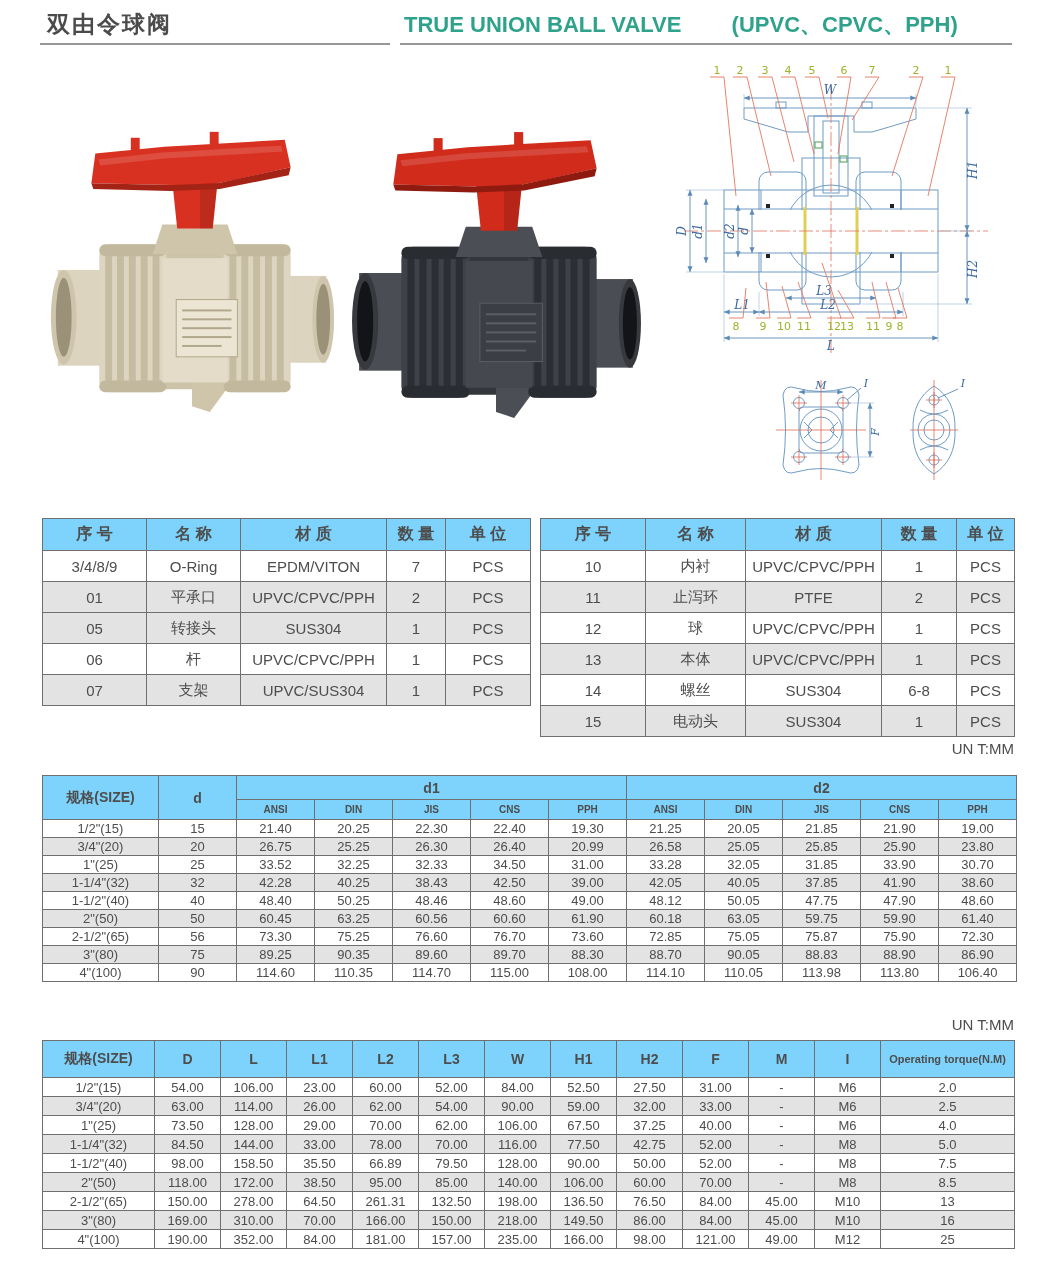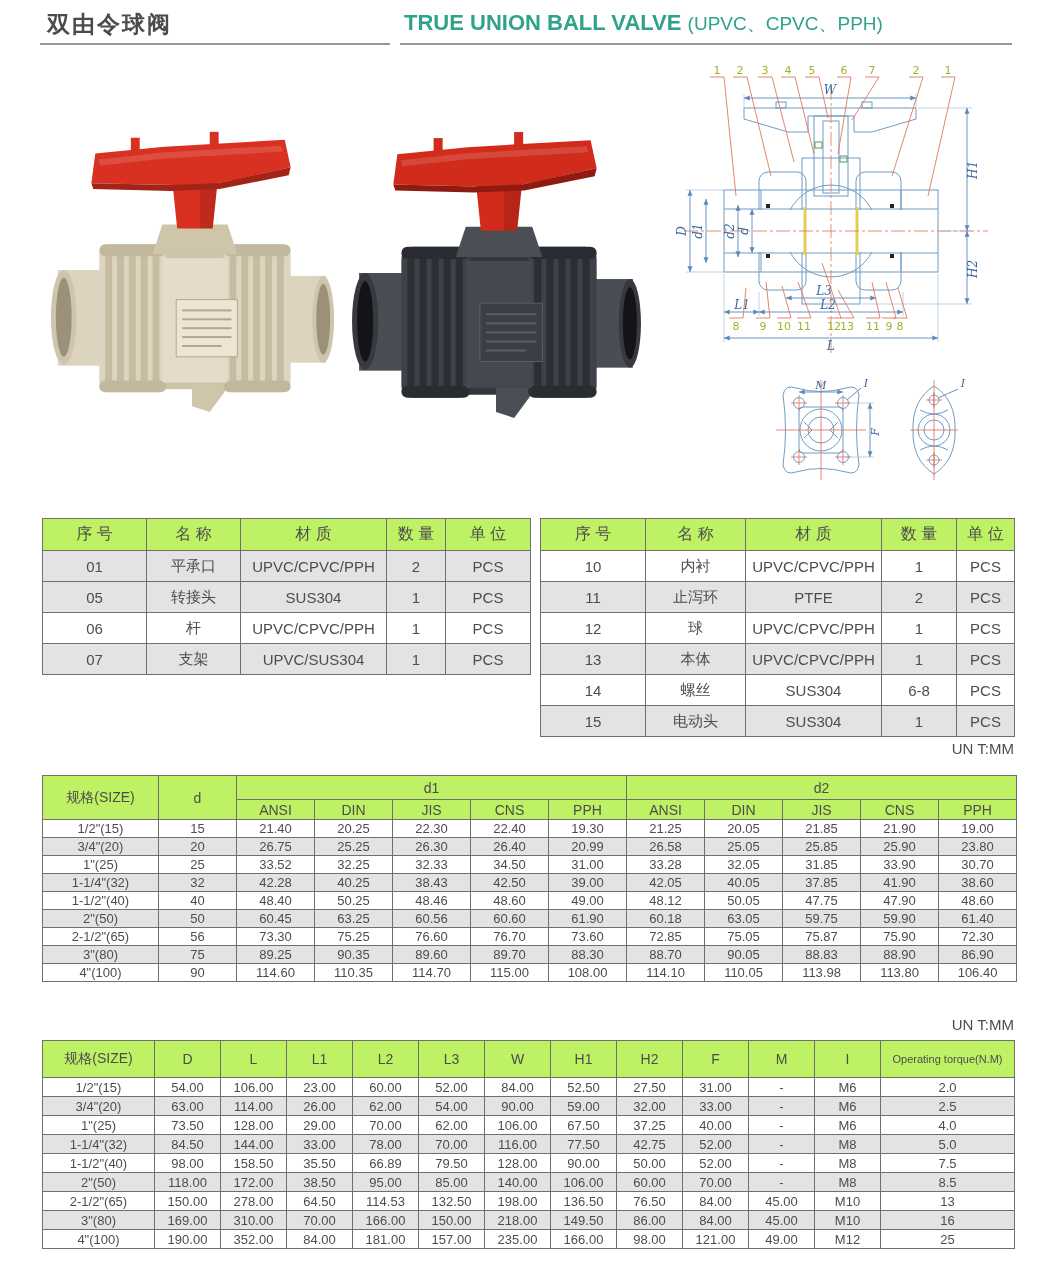--- a/index.html
+++ b/index.html
@@ -4,21 +4,21 @@
 <style>
   html,body{margin:0;padding:0;}
   body{width:1052px;height:1270px;position:relative;background:#fff;
        font-family:"Liberation Sans",sans-serif;color:#4d4d4d;overflow:hidden;}
 
   
   .title-cn{position:absolute;left:47px;top:9px;font-size:23px;font-weight:bold;
             color:#4b4b4b;letter-spacing:2px;}
   .title-en{position:absolute;left:404px;top:10px;font-size:22px;color:#2fa28b;
             font-weight:bold;white-space:nowrap;}
-  .title-en .suffix{font-size:19px;font-weight:normal;}
+  .title-en .suffix{font-size:22px;font-weight:bold;margin-left:44px;}
   .rule{position:absolute;top:43px;height:2px;background:#979797;}
   .rule.left{left:40px;width:350px;}
   .rule.right{left:400px;width:612px;}
 
   
   #valve-left{position:absolute;left:44px;top:116px;width:296px;height:304px;}
   #valve-right{position:absolute;left:328px;top:120px;width:336px;height:302px;}
   #drawing{position:absolute;left:676px;top:56px;width:376px;height:440px;}
 
   .bl{stroke:#6f9cc4;stroke-width:1;fill:none;}
@@ -30,33 +30,33 @@
             font-size:12px;text-anchor:middle;}
   .dim-text.sm{font-size:11px;}
   .part-num{fill:#9eb32b;font-size:11px;text-anchor:middle;
             font-family:"DejaVu Sans",sans-serif;}
   .leader{stroke:#e2775f;stroke-width:0.9;fill:none;}
 
   
   table{border-collapse:collapse;position:absolute;table-layout:fixed;background:#fff;}
   th,td{border:1px solid #6f6f6f;text-align:center;vertical-align:middle;
         overflow:hidden;white-space:nowrap;padding:0 2px;}
-  thead th{background:#bef264;font-weight:normal;color:#4d4d4d;}
+  thead th{background:#7dd3fc;font-weight:bold;color:#4d4d4d;}
   tr.alt td{background:#e3e3e3;}
 
   .parts{font-size:15px;}
   .parts thead th{height:31px;font-size:16px;}
   .parts td{height:30px;}
   #parts-left{left:42px;top:518px;width:488px;}
   #parts-right{left:540px;top:518px;width:474px;}
 
   .dim{font-size:13px;}
   #dim1{left:42px;top:775px;width:972px;}
   #dim1 thead tr.grp th{height:23px;font-size:14px;}
-  #dim1 thead tr.sub th{height:19px;font-size:14px;}
+  #dim1 thead tr.sub th{height:19px;font-size:10px;}
   #dim1 td{height:17px;}
   #dim2{left:42px;top:1040px;width:972px;}
   #dim2 thead th{height:36px;font-size:14px;}
   #dim2 thead th.small{font-size:11px;}
   #dim2 td{height:18px;}
 
   .unit-note{position:absolute;left:42px;width:972px;text-align:right;
              font-size:15px;color:#4d4d4d;}
   #unit1{top:740px;}
   #unit2{top:1016px;}
@@ -312,20 +312,27 @@
   <thead>
       <tr>
         <th>序 号</th>
         <th>名 称</th>
         <th>材 质</th>
         <th>数 量</th>
         <th>单 位</th>
       </tr>
     </thead>
   <tbody>
+      <tr>
+        <td>3/4/8/9</td>
+        <td>O-Ring</td>
+        <td>EPDM/VITON</td>
+        <td>7</td>
+        <td>PCS</td>
+      </tr>
       <tr class="alt">
         <td>01</td>
         <td>平承口</td>
         <td>UPVC/CPVC/PPH</td>
         <td>2</td>
         <td>PCS</td>
       </tr>
       <tr class="alt">
         <td>05</td>
         <td>转接头</td>
@@ -704,21 +711,21 @@
         <td>70.00</td>
         <td>-</td>
         <td>M8</td>
         <td>8.5</td>
       </tr>
       <tr>
         <td>2-1/2"(65)</td>
         <td>150.00</td>
         <td>278.00</td>
         <td>64.50</td>
-        <td>114.53</td>
+        <td>261.31</td>
         <td>132.50</td>
         <td>198.00</td>
         <td>136.50</td>
         <td>76.50</td>
         <td>84.00</td>
         <td>45.00</td>
         <td>M10</td>
         <td>13</td>
       </tr>
       <tr class="alt">

